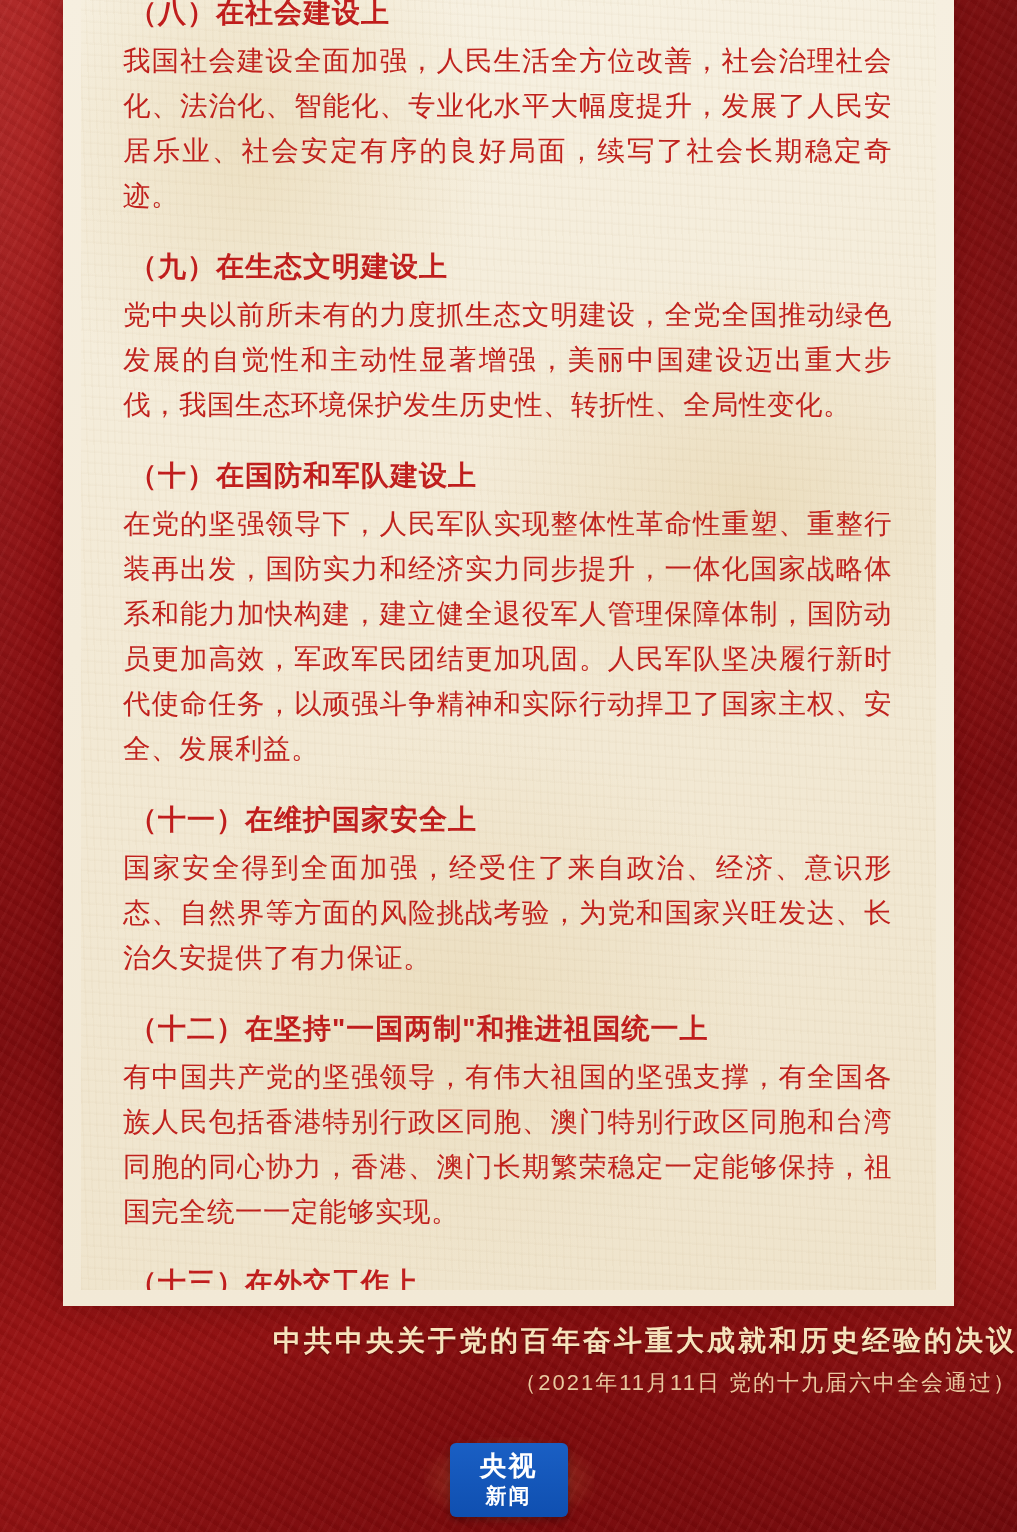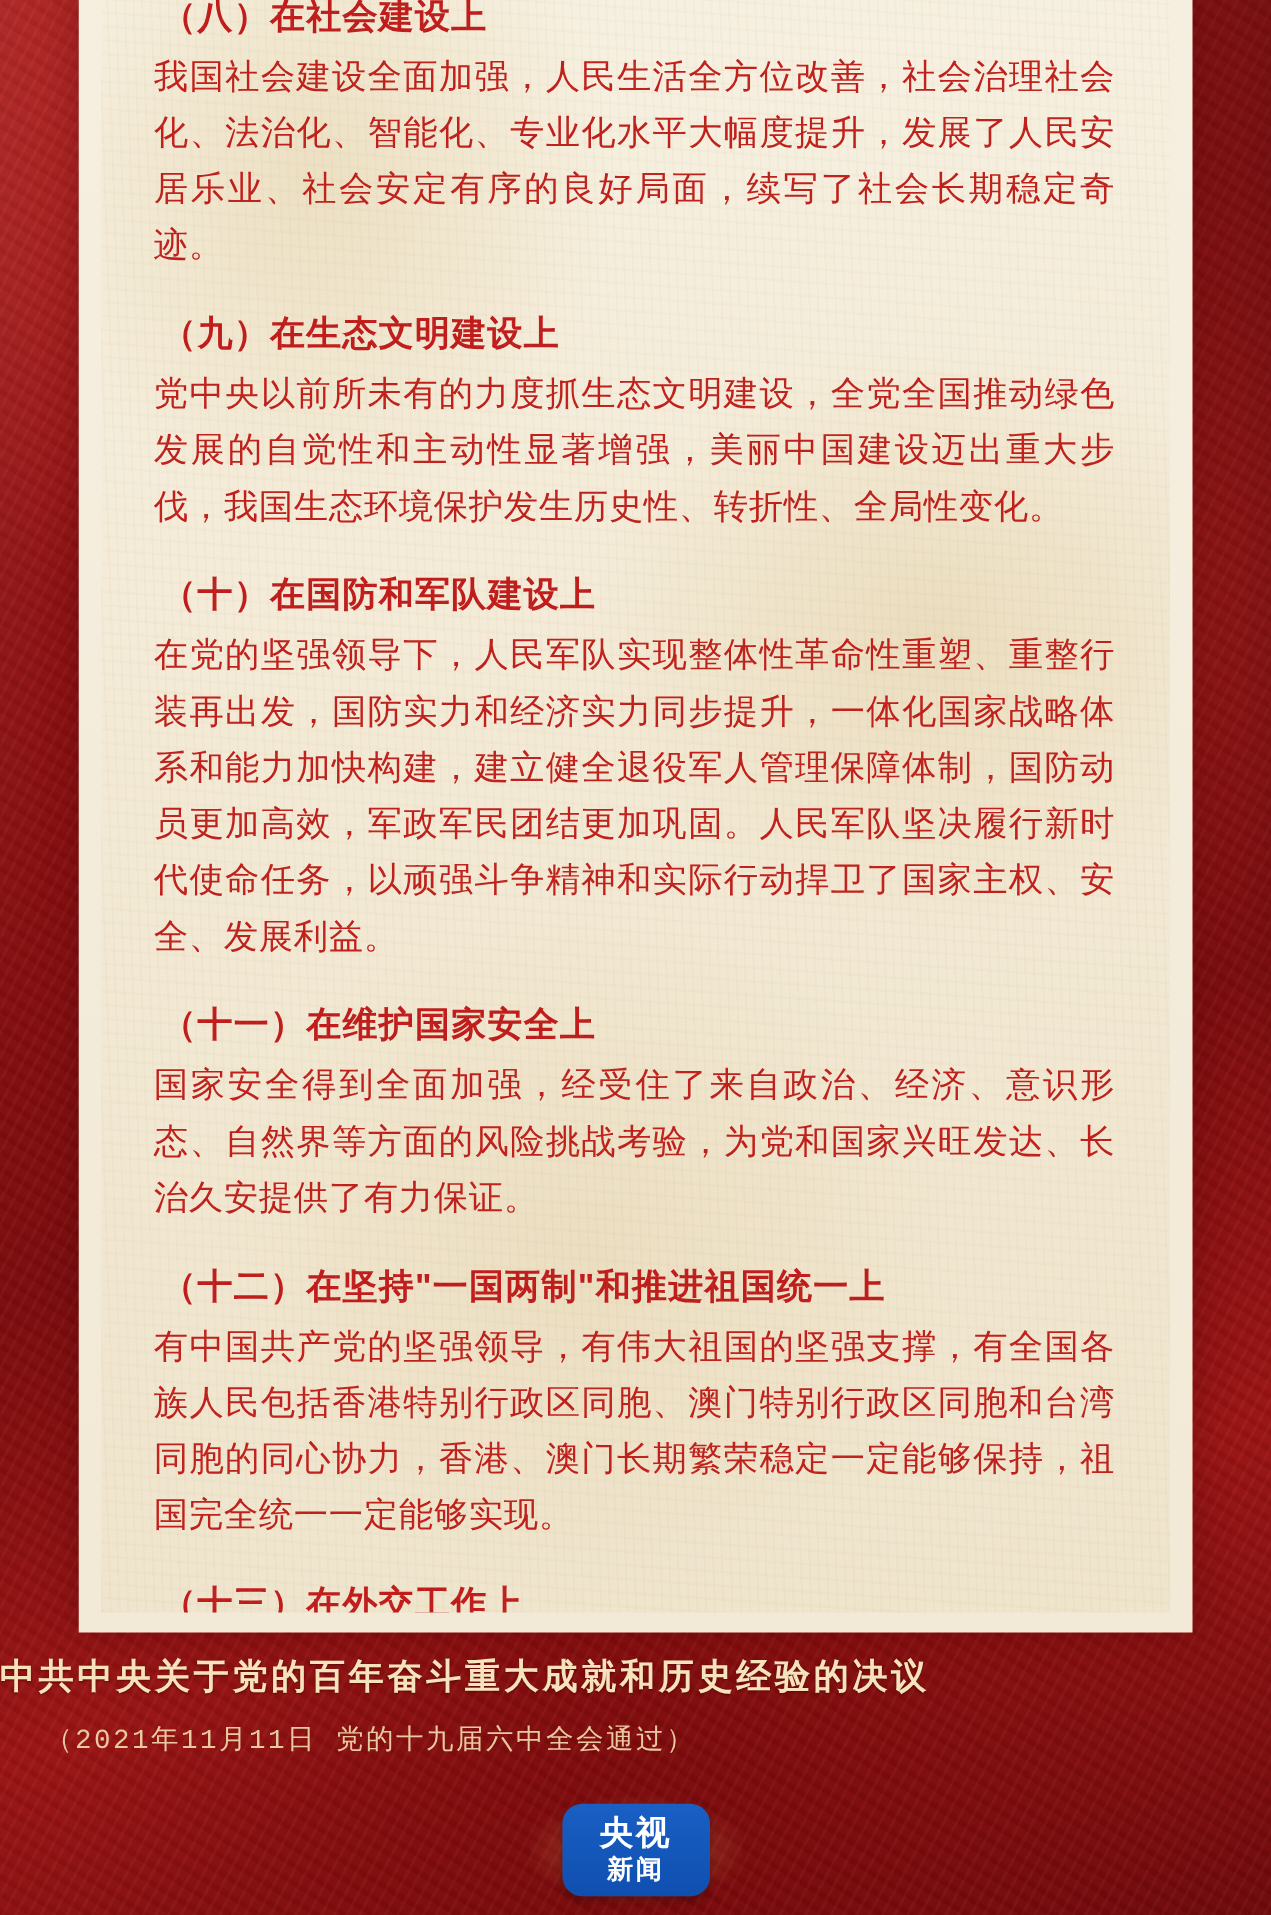--- a/index.html
+++ b/index.html
@@ -101,37 +101,37 @@
     letter-spacing: 0.5px;
     text-align: justify;
     margin: 0;
   }
 
   .footer {
     position: absolute;
     left: 0;
     right: 0;
     top: 1322px;
-    text-align: left;
+    text-align: right;
   }
   .footer-title {
     font-family: "Liberation Serif", serif;
     font-weight: bold;
     font-size: 28px;
     letter-spacing: 3px;
     color: #f6e3bc;
     text-shadow: 0 1px 2px rgba(60,0,0,0.6);
     margin: 0 0 8px 0;
   }
   .footer-sub {
-    font-family: Liberation Mono, monospace;
+    font-family: Liberation Sans, sans-serif;
     font-size: 22px;
     letter-spacing: 2px;
     color: #e9c9a0;
-    margin: 16px;
+    margin: 0;
     padding-left: 20px;
   }
 
   .logo-wrap {
     position: absolute;
     left: 50%;
     transform: translateX(-50%);
     top: 1443px;
     width: 118px;
     height: 74px;
@@ -142,21 +142,21 @@
     top: -6px;
     width: 170px;
     height: 86px;
     background: radial-gradient(ellipse at center, rgba(255,210,140,0.45) 0%, rgba(255,190,110,0.10) 55%, rgba(255,190,110,0) 75%);
     pointer-events: none;
   }
   .logo-box {
     position: absolute;
     inset: 0;
     background: linear-gradient(180deg, #1a5fc4 0%, #0f4fb0 100%);
-    border-radius: 16px;
+    border-radius: 6px;
     box-shadow: 0 3px 8px rgba(0,0,0,0.35);
     display: flex;
     flex-direction: column;
     align-items: center;
     justify-content: center;
     gap: 1px;
   }
   .logo-line1 {
     color: #ffffff;
     font-family: "Liberation Sans", sans-serif;

